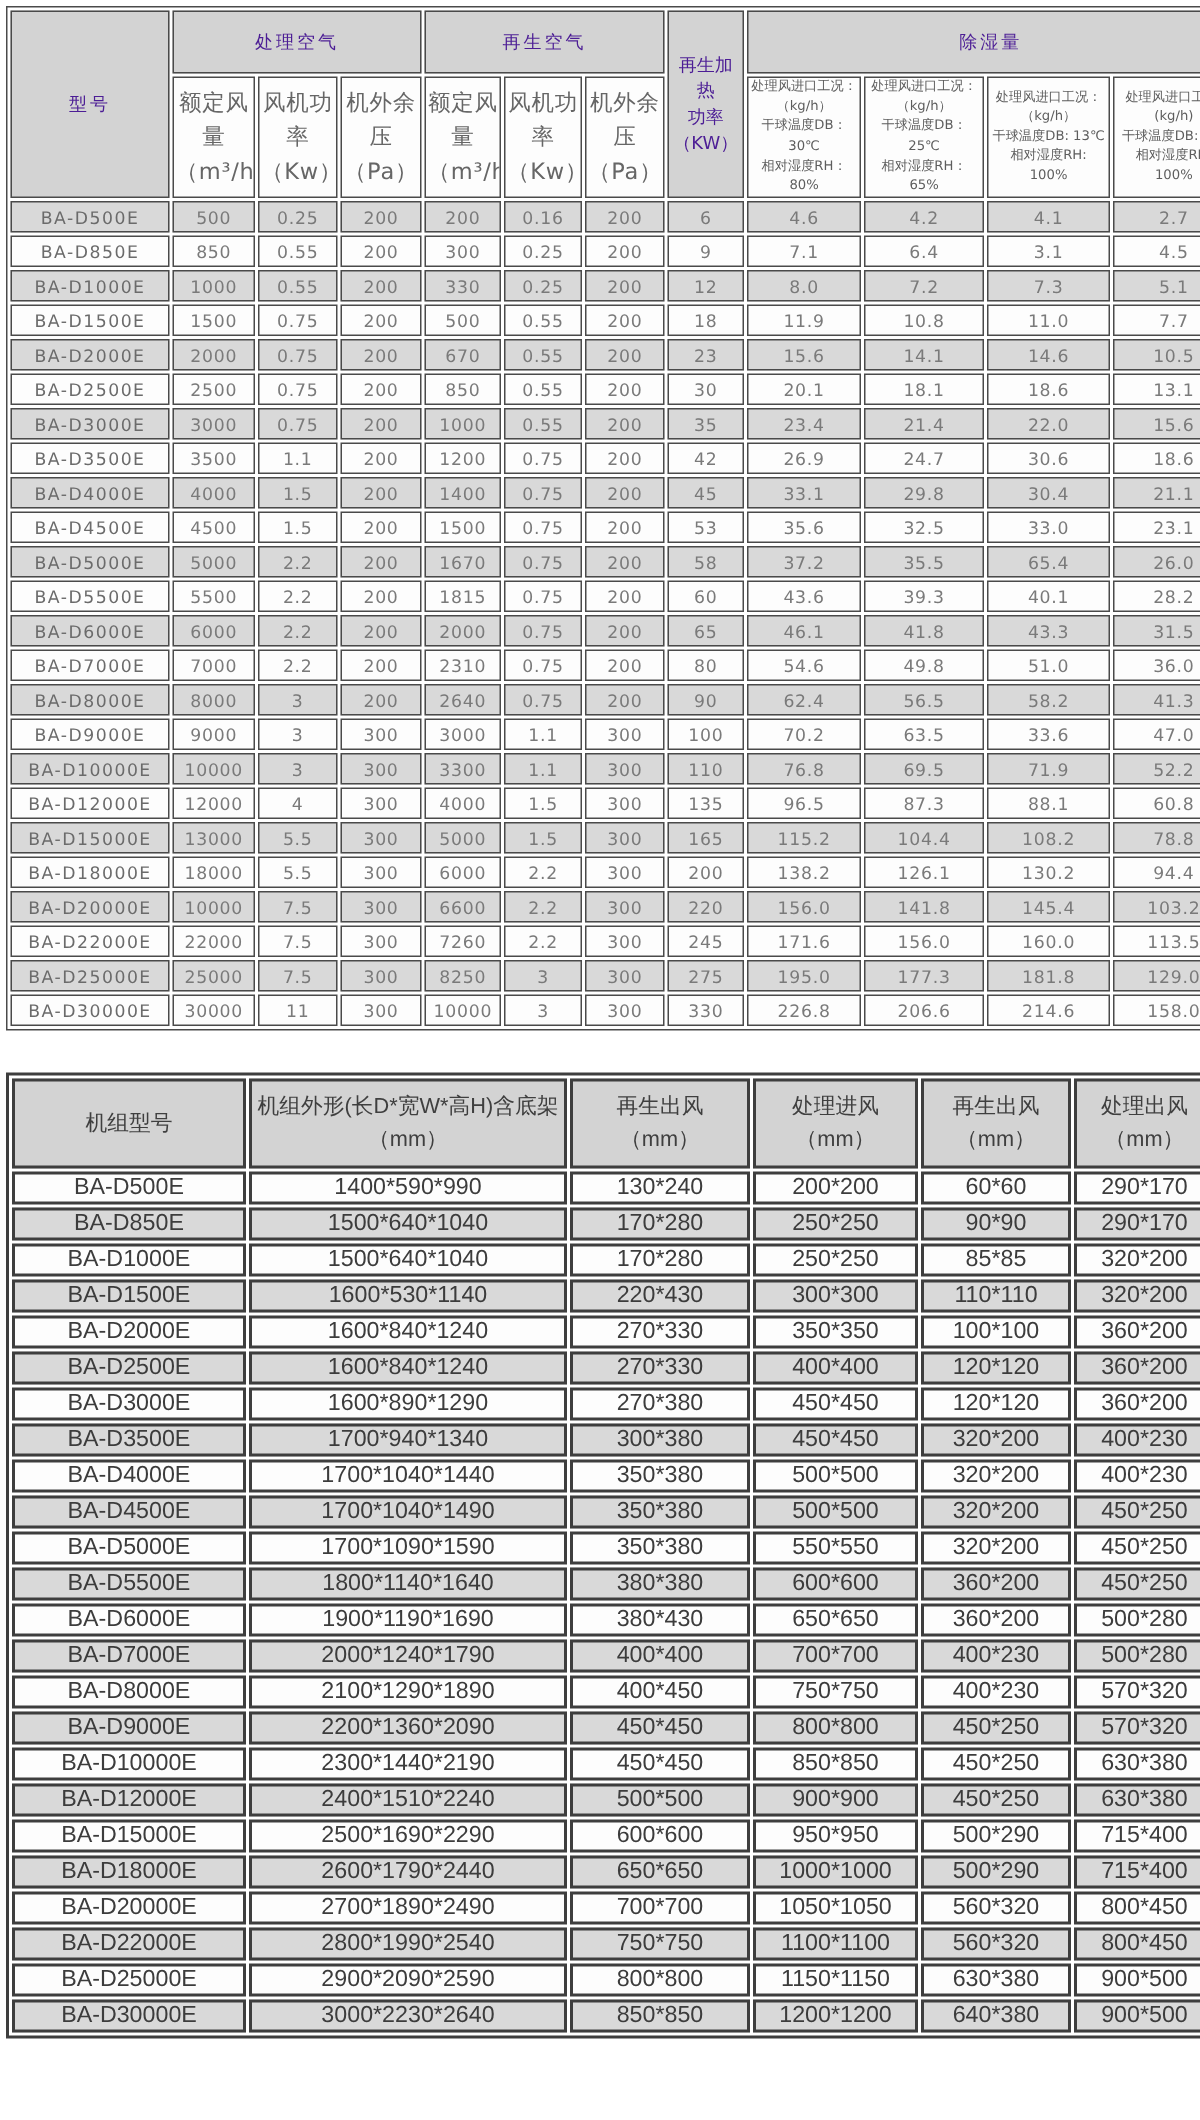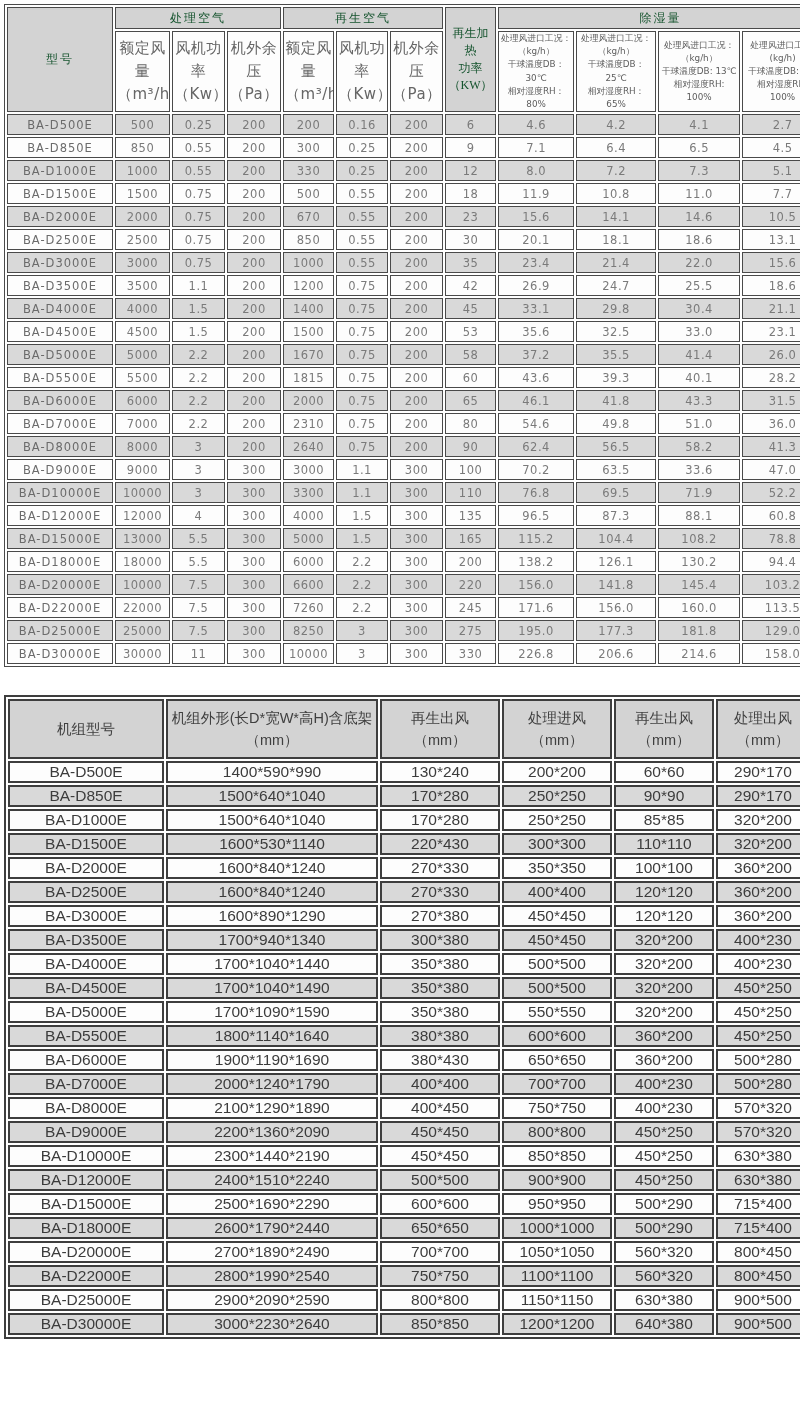--- a/index.html
+++ b/index.html
@@ -22,26 +22,25 @@
   .t1 { border: 1px solid #4a4a4a; }
   .t1 th, .t1 td {
     border: 1px solid #4a4a4a;
     text-align: center;
     vertical-align: middle;
     padding: 0 1px;
     overflow: hidden;
   }
   .t1 th.grp {
     background: #d3d3d3;
-    color: #14532d;
+    color: #4c1d95;
     font-weight: normal;
     font-size: 12px;
     letter-spacing: 2px;
-    height: 22px;
-    font-family: Liberation Serif, serif;
+    height: 42px;
   }
   .t1 th.heat {
     font-size: 12px;
     letter-spacing: 0;
     line-height: 1.45;
   }
   .t1 th.sub {
     background: #fdfdfd;
     color: #666666;
     font-weight: normal;
@@ -178,21 +177,21 @@
           <td>BA-D850E</td>
           <td>850</td>
           <td>0.55</td>
           <td>200</td>
           <td>300</td>
           <td>0.25</td>
           <td>200</td>
           <td>9</td>
           <td>7.1</td>
           <td>6.4</td>
-          <td>6.5</td>
+          <td>3.1</td>
           <td>4.5</td>
         </tr>
         <tr>
           <td>BA-D1000E</td>
           <td>1000</td>
           <td>0.55</td>
           <td>200</td>
           <td>330</td>
           <td>0.25</td>
           <td>200</td>
@@ -262,21 +261,21 @@
           <td>BA-D3500E</td>
           <td>3500</td>
           <td>1.1</td>
           <td>200</td>
           <td>1200</td>
           <td>0.75</td>
           <td>200</td>
           <td>42</td>
           <td>26.9</td>
           <td>24.7</td>
-          <td>25.5</td>
+          <td>30.6</td>
           <td>18.6</td>
         </tr>
         <tr>
           <td>BA-D4000E</td>
           <td>4000</td>
           <td>1.5</td>
           <td>200</td>
           <td>1400</td>
           <td>0.75</td>
           <td>200</td>
@@ -304,21 +303,21 @@
           <td>BA-D5000E</td>
           <td>5000</td>
           <td>2.2</td>
           <td>200</td>
           <td>1670</td>
           <td>0.75</td>
           <td>200</td>
           <td>58</td>
           <td>37.2</td>
           <td>35.5</td>
-          <td>41.4</td>
+          <td>65.4</td>
           <td>26.0</td>
         </tr>
         <tr>
           <td>BA-D5500E</td>
           <td>5500</td>
           <td>2.2</td>
           <td>200</td>
           <td>1815</td>
           <td>0.75</td>
           <td>200</td>

